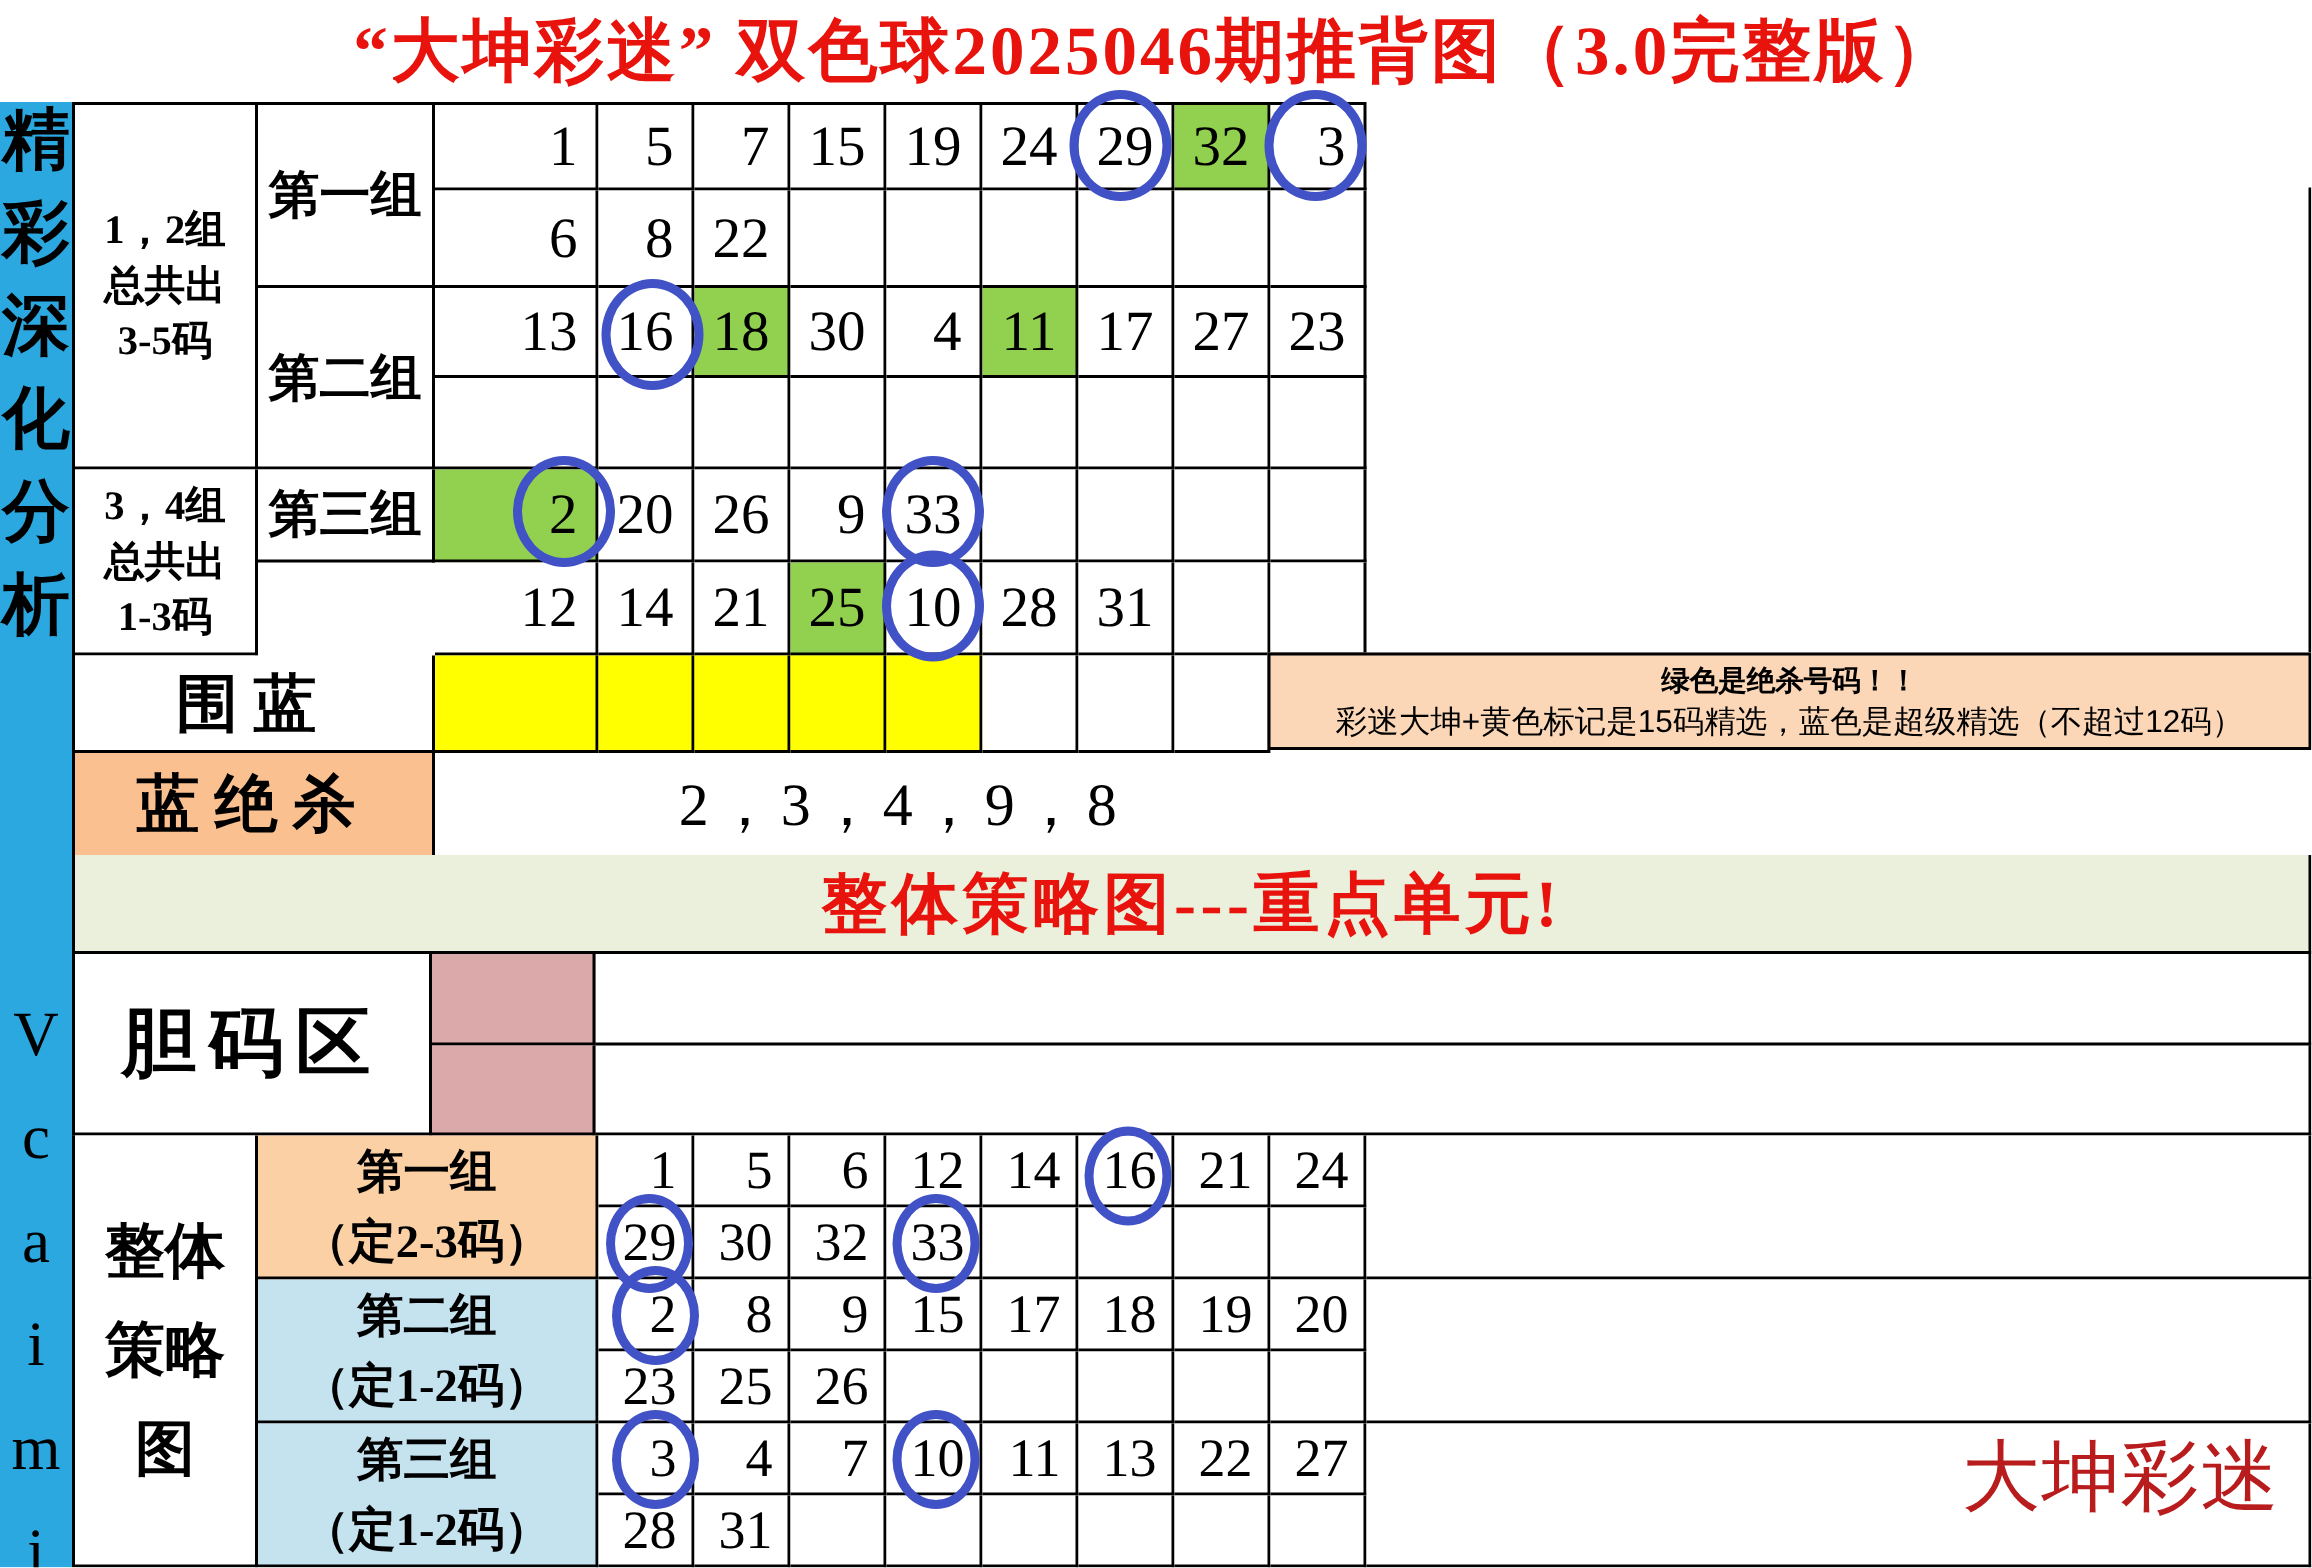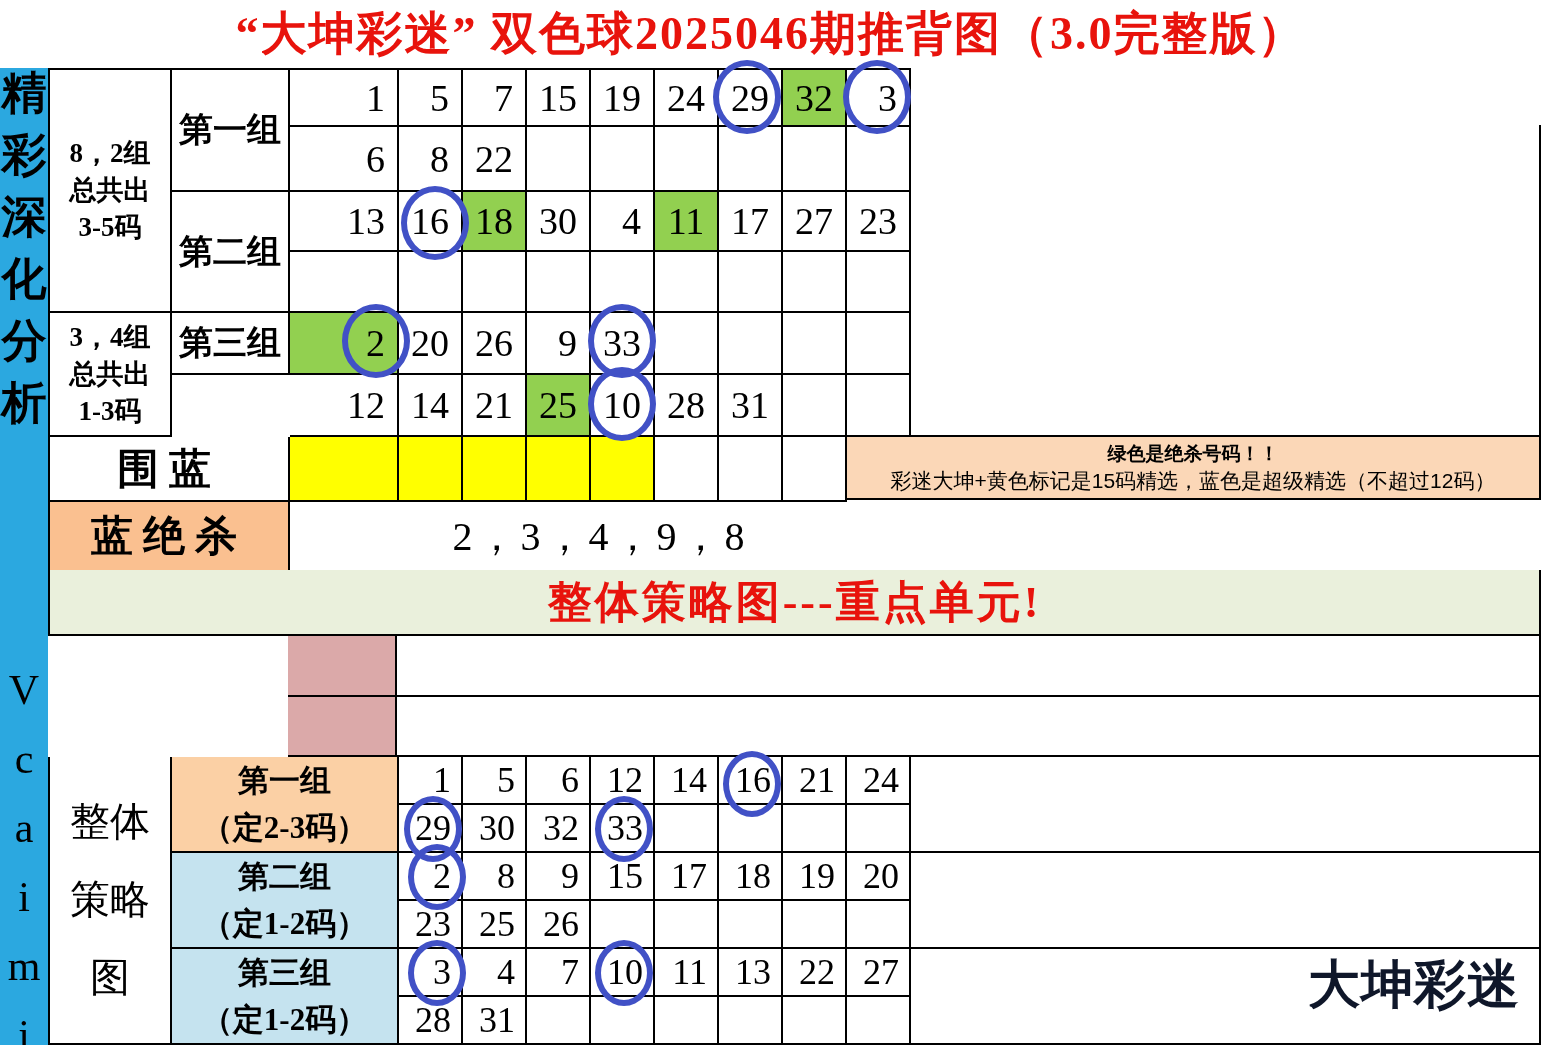--- a/index.html
+++ b/index.html
@@ -72,29 +72,29 @@
   #dm-p2{top:697px;height:60px;}
   .dm-row{position:absolute;left:397px;width:1144px;border-right:2px solid #000;border-bottom:2px solid #000;}
   #dm-r1{top:636px;height:61px;}
   #dm-r2{top:697px;height:60px;}
 
   
   #botgrid{position:absolute;left:48px;top:757px;width:863px;height:288px;display:grid;
            grid-template-columns:122px 227px repeat(8,64px);
            grid-template-rows:repeat(6,48px);border-left:2px solid #000;}
   #botgrid .num{font-size:36px;padding-right:10px;}
-  .stratlab{font-size:40px;font-weight:normal;line-height:78px;}
+  .stratlab{font-size:40px;font-weight:bold;line-height:66px;}
   .bgrp{flex-direction:column;justify-content:center;font-size:31px;font-weight:bold;line-height:47px;}
   .rblock{position:absolute;left:911px;width:630px;height:96px;border-right:2px solid #000;
           border-bottom:2px solid #000;background:#fff;}
   #rb1{top:757px;} #rb2{top:853px;} #rb3{top:949px;}
 
   
-  #wm{position:absolute;left:1308px;top:950px;width:230px;font-size:52px;color:#0f172a;
-      letter-spacing:1px;font-weight:bold;}
+  #wm{position:absolute;left:1308px;top:950px;width:230px;font-size:52px;color:#b91c1c;
+      letter-spacing:1px;font-weight:normal;}
 
   
   .circle{position:absolute;border:6px solid #4151c6;border-radius:50%;background:transparent;}
   .cbig{width:68px;height:74px;}
   .csml{width:58px;height:66px;}
 </style>
 </head>
 <body>
 
 <div id="page">
@@ -110,21 +110,21 @@
 析</div>
     <div id="sb-bottom" class="vtext pre">V
 c
 a
 i
 m
 i</div>
   </div>
 
   <div id="topgrid">
-    <div class="cell ctr sidelab pre" style="grid-area:1/1/5/2">8，2组
+    <div class="cell ctr sidelab pre" style="grid-area:1/1/5/2">1，2组
 总共出
 3-5码</div>
     <div class="cell ctr grplab" style="grid-area:1/2/3/3">第一组</div>
 
     <div class="cell num" style="grid-area:1/3">1</div>
     <div class="cell num" style="grid-area:1/4">5</div>
     <div class="cell num" style="grid-area:1/5">7</div>
     <div class="cell num" style="grid-area:1/6">15</div>
     <div class="cell num" style="grid-area:1/7">19</div>
     <div class="cell num" style="grid-area:1/8">24</div>
@@ -203,20 +203,21 @@
   </div>
 
   <div id="rempty"></div>
   <div id="notebox">
     <div class="l1">绿色是绝杀号码！！</div>
     <div class="l2">彩迷大坤+黄色标记是15码精选，蓝色是超级精选（不超过12码）</div>
   </div>
 
   <div id="banner">整体策略图---重点单元!</div>
 
+  <div id="dm-label">胆码区</div>
   <div id="dm-p1" class="dm-pink pinkc"></div>
   <div id="dm-p2" class="dm-pink pinkc"></div>
   <div id="dm-r1" class="dm-row"></div>
   <div id="dm-r2" class="dm-row"></div>
 
   <div id="botgrid">
     <div class="cell ctr stratlab pre" style="grid-area:1/1/7/2">整体
 策略
 图</div>
 

